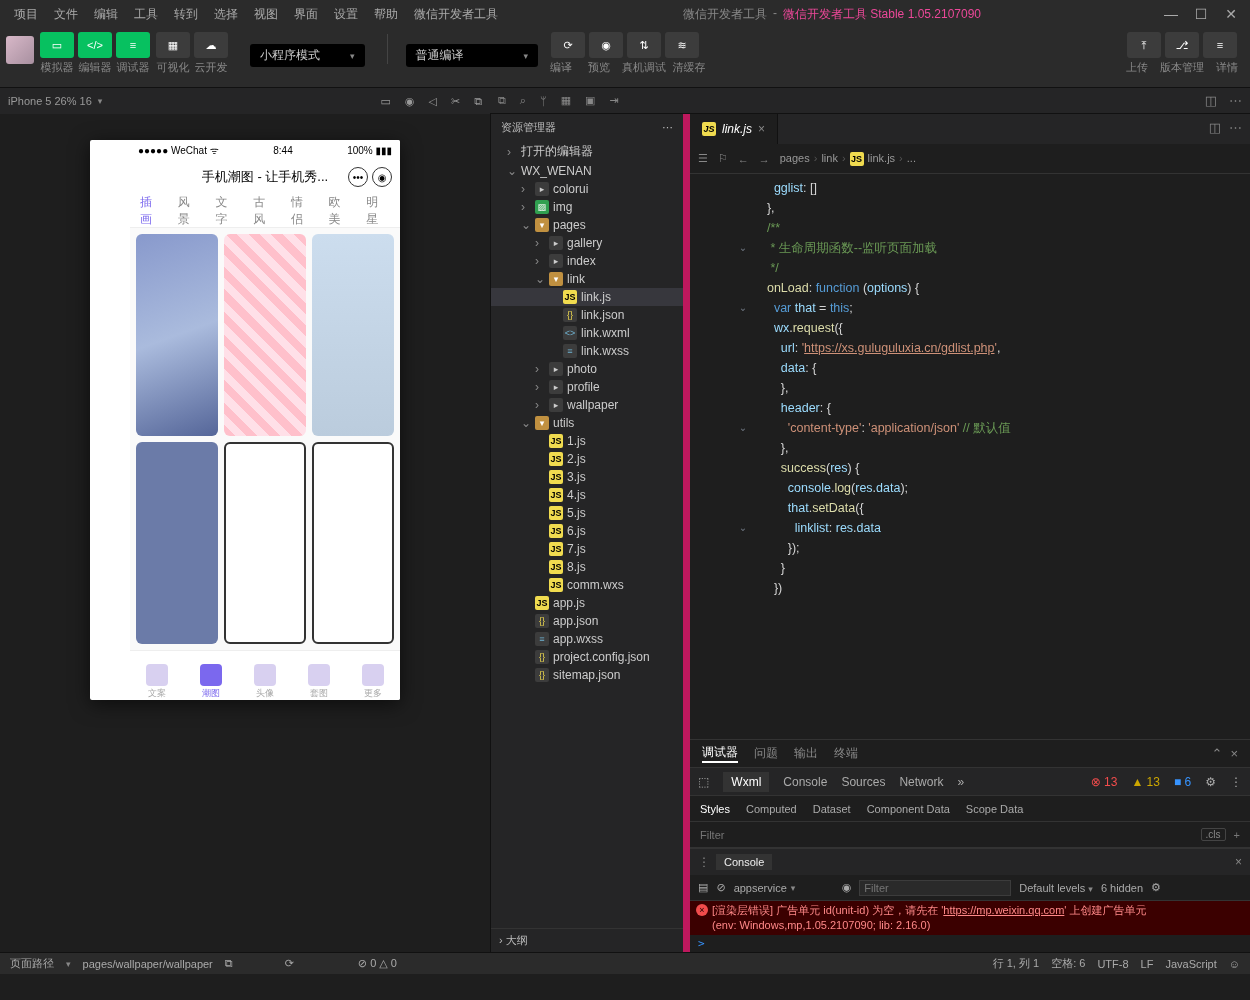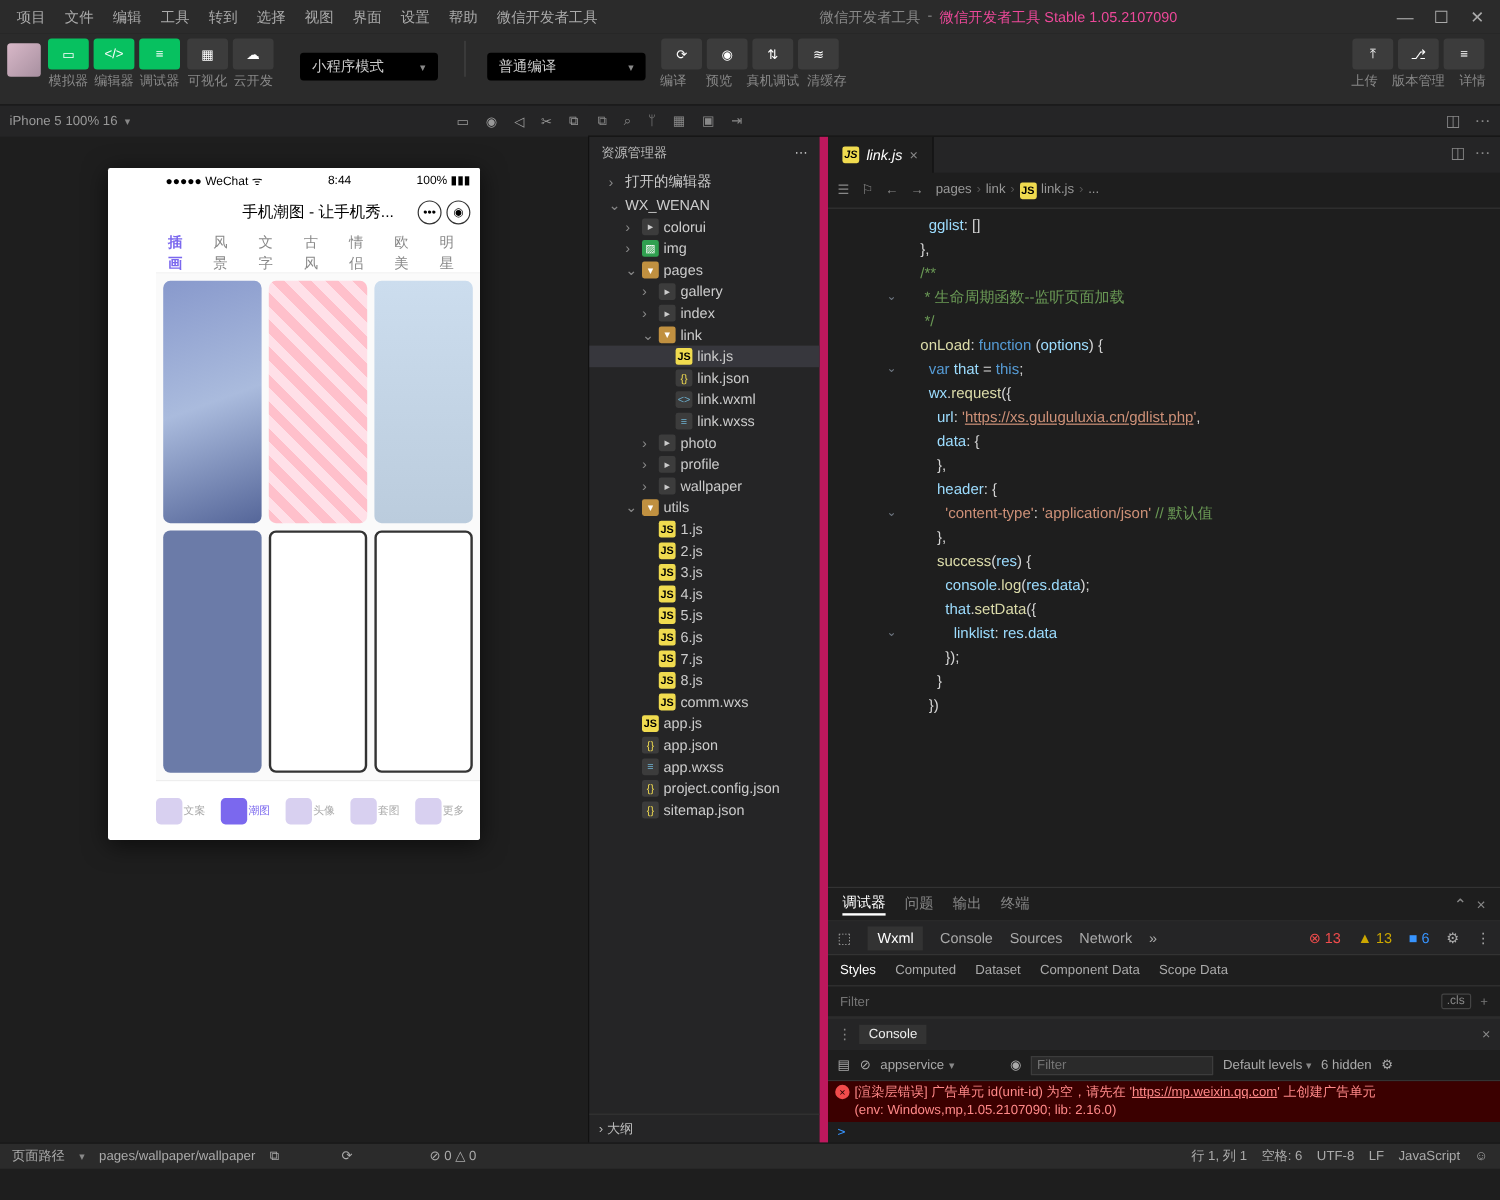--- a/index.html
+++ b/index.html
@@ -30,31 +30,31 @@
 .simulator { width:490px; background:#1e1e1e; display:flex; flex-direction:column;}
 .sim-header { height:26px; background:#252526; display:flex; align-items:center; padding:0 8px; color:#999; font-size:11px; gap:6px;}
 .sim-phone-wrap { flex:1; display:flex; justify-content:center; align-items:flex-start; padding-top:26px;}
 .sim-phone { width:310px; height:560px; background:#fff; border-radius:2px; box-shadow:0 4px 20px rgba(0,0,0,0.6); display:flex; flex-direction:column; overflow:hidden;padding-left:40px;}
 .phone-status { height:20px; background:#fff; display:flex; align-items:center; padding:0 8px; font-size:10px; color:#000; justify-content:space-between;}
 .phone-nav { height:34px; background:#fff; display:flex; align-items:center; justify-content:center; font-size:13px; color:#000; position:relative;}
 .phone-nav-icons { position:absolute; right:8px; display:flex; gap:4px;}
 .phone-nav-icons span { width:20px; height:20px; border:1px solid #333; border-radius:10px; display:flex; align-items:center; justify-content:center; font-size:10px;}
 .phone-nav-icons .target { border-radius:50%; background:#fff;}
 .phone-tabs { height:34px; display:flex; align-items:center; gap:14px; padding:0 10px; font-size:12px; color:#888; border-bottom:1px solid #eee;}
-.phone-tabs span.active { color:#7b68ee; font-weight:bold;}
+.phone-tabs span.active { color:#7b68ee; font-weight:normal;}
 .phone-content { flex:1; background:#fafafa; padding:6px; display:grid; grid-template-columns:1fr 1fr 1fr; gap:6px; overflow:hidden;}
 .thumb { border-radius:6px; background:#ddd; }
 .thumb.t1 { grid-row:span 2; background:linear-gradient(160deg,#8899cc 0%,#aabbdd 50%,#556699 100%);}
 .thumb.t2 { grid-row:span 2; background:repeating-linear-gradient(45deg,#ffc0cb,#ffc0cb 8px,#ffe0e8 8px,#ffe0e8 16px);}
 .thumb.t3 { grid-row:span 2; background:linear-gradient(#cde,#bcd);}
 .thumb.t4 { grid-row:span 2; background:#6b7ba8;}
 .thumb.t5 { grid-row:span 2; background:#fff; border:2px solid #333;}
 .thumb.t6 { grid-row:span 2; background:#fff; border:2px solid #333;}
 .phone-tabbar { height:50px; background:#fff; display:flex; border-top:1px solid #eee;}
-.tab-item { flex:1; display:flex; flex-direction:row; align-items:center; justify-content:flex-start; font-size:9px; color:#aaa; gap:1px;}
+.tab-item { flex:1; display:flex; flex-direction:column; align-items:center; justify-content:flex-end; font-size:9px; color:#aaa; gap:1px;}
 .tab-item.active { color:#7b68ee;}
 .tab-icon { width:22px; height:22px; background:#d8d0f0; border-radius:4px;}
 .tab-item.active .tab-icon { background:#7b68ee;}
 
 .explorer { width:200px; background:#252526; display:flex; flex-direction:column; border-left:1px solid #111; border-right:7px solid #be185d;}
 .explorer-header { padding:6px 10px; color:#bbb; font-size:11px; display:flex; justify-content:space-between; align-items:center;}
 .tree { flex:1; overflow:auto; font-size:12px; color:#ccc;}
 .tree-item { padding:2px 4px; display:flex; align-items:center; gap:4px; cursor:pointer; white-space:nowrap;}
 .tree-item.selected { background:#37373d;}
 .tree-item .chev { width:10px; display:inline-block; color:#888;}
@@ -207,21 +207,21 @@
       <div class="tblabel" style="width:48px">版本管理</div>
       <div class="tblabel">详情</div>
     </div>
   </div>
 </div>
 
 <div class="main">
 
   <div class="simulator">
     <div class="sim-header">
-      <span>iPhone 5 100% 16</span>
+      <span>iPhone 5 26% 16</span>
       <span class="dropdown-chev">▾</span>
       <div style="flex:1"></div>
       <div class="icon-row">
         <span>▭</span>
         <span>◉</span>
         <span>◁</span>
         <span>✂</span>
         <span>⧉</span>
       </div>
     </div>

